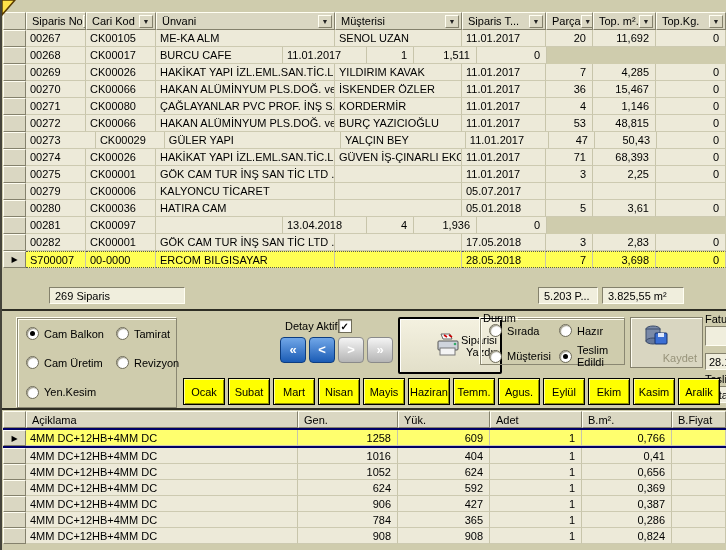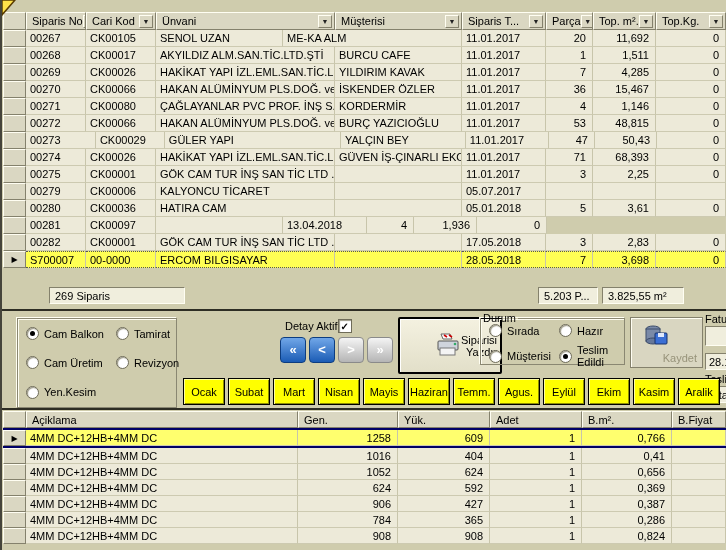--- a/index.html
+++ b/index.html
@@ -121,32 +121,31 @@
         </div>
         <div class="hdrcell raised" style="width: 70px;">
           <span>Top.Kg.</span>
           <span class="filterbtn raised">▼</span>
         </div>
       </div>
       <div class="row data">
         <div class="ind raised"></div>
         <div class="cell" style="width: 60px;">00267</div>
         <div class="cell" style="width: 70px;">CK00105</div>
+        <div class="cell" style="width: 179px;">ME-KA ALM</div>
         <div class="cell" style="width: 127px;">SENOL UZAN</div>
-        <div class="cell" style="width: 179px;">ME-KA ALM</div>
         <div class="cell" style="width: 84px;">11.01.2017</div>
         <div class="cell r" style="width: 47px;">20</div>
         <div class="cell r" style="width: 63px;">11,692</div>
         <div class="cell r" style="width: 70px;">0</div>
       </div>
       <div class="row data">
         <div class="ind raised"></div>
         <div class="cell" style="width: 60px;">00268</div>
         <div class="cell" style="width: 70px;">CK00017</div>
-        <div class="cell" style="width: 179px;">AKYILDIZ ALM.SAN.TİC.LTD.ŞTİ</div>
         <div class="cell" style="width: 127px;">BURCU CAFE</div>
         <div class="cell" style="width: 84px;">11.01.2017</div>
         <div class="cell r" style="width: 47px;">1</div>
         <div class="cell r" style="width: 63px;">1,511</div>
         <div class="cell r" style="width: 70px;">0</div>
       </div>
       <div class="row data">
         <div class="ind raised"></div>
         <div class="cell" style="width: 60px;">00269</div>
         <div class="cell" style="width: 70px;">CK00026</div>

